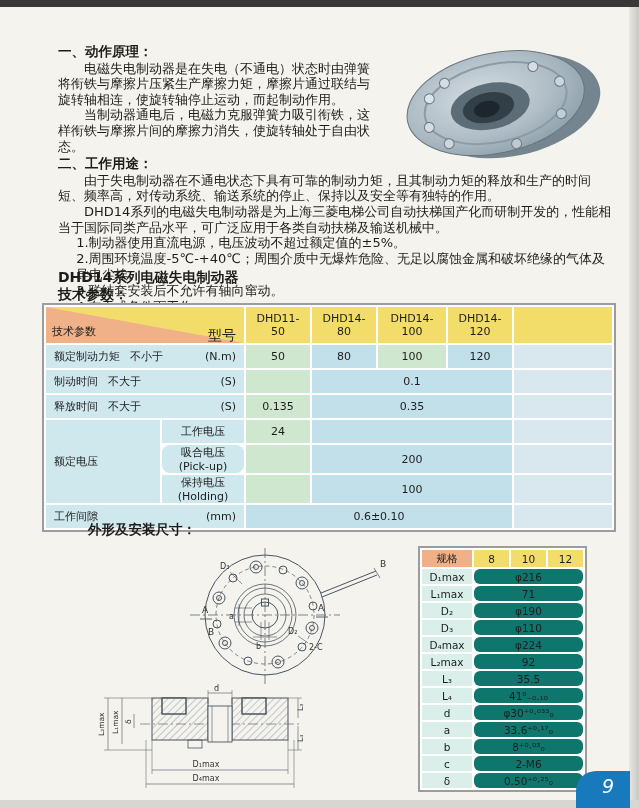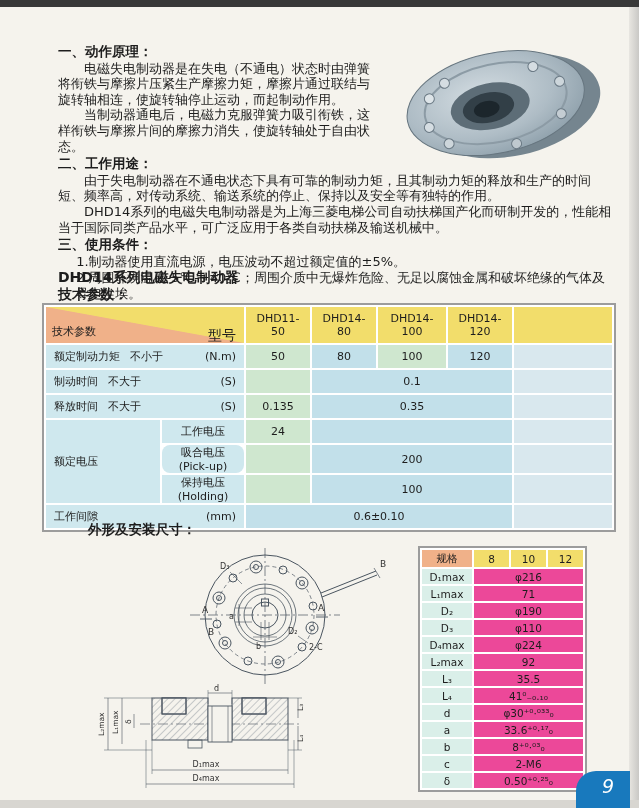--- a/index.html
+++ b/index.html
@@ -61,21 +61,21 @@
   .dim-title { position:absolute; left:418px; top:521px; font-size:14px; font-weight:bold; }
   .dim-wrap { position:absolute; left:418px; top:546px; }
   table.dim {
     table-layout:fixed; border-spacing:2px; background:#fff;
     border:2px solid #9c9c9c; font-size:10.5px;
   }
   table.dim td { padding:0 2px; text-align:center; vertical-align:middle; }
   td.dhead-l { background:#f0b189; }
   td.dhead   { background:#f2dd6b; }
   td.dlbl    { background:#daefe9; }
-  td.dval    { background:#ec4899; }
+  td.dval    { background:#0f766e;border-radius:6px; }
 
   
   .page-badge {
     position:absolute; left:576px; top:771px; width:54px; height:37px;
     background:#1879bd; border-radius:20px 0 0 0; z-index:6;
     display:flex; align-items:flex-start; justify-content:flex-end;
     padding:4px 16px 0 0; color:#fff; font-size:19px; font-style:italic;
   }
 </style>
 </head>
@@ -118,21 +118,20 @@
     </div>
 
     <div class="sec-h">一、动作原理：</div>
     <div class="para">电磁失电制动器是在失电（不通电）状态时由弹簧将衔铁与摩擦片压紧生产摩擦力矩，摩擦片通过联结与旋转轴相连，使旋转轴停止运动，而起制动作用。</div>
     <div class="para">当制动器通电后，电磁力克服弹簧力吸引衔铁，这样衔铁与摩擦片间的摩擦力消失，使旋转轴处于自由状态。</div>
 
     <div class="sec-h">二、工作用途：</div>
     <div class="para">由于失电制动器在不通电状态下具有可靠的制动力矩，且其制动力矩的释放和生产的时间短、频率高，对传动系统、输送系统的停止、保持以及安全等有独特的作用。</div>
     <div class="para">DHD14系列的电磁失电制动器是为上海三菱电梯公司自动扶梯国产化而研制开发的，性能相当于国际同类产品水平，可广泛应用于各类自动扶梯及输送机械中。</div>
 
-    <div class="sec-h">三、使用条件：</div>
     <div class="cond-item">1.制动器使用直流电源，电压波动不超过额定值的±5%。</div>
     <div class="cond-item">2.周围环境温度-5℃-+40℃；周围介质中无爆炸危险、无足以腐蚀金属和破坏绝缘的气体及导电尘埃。</div>
     <div class="cond-item">3.联结套安装后不允许有轴向窜动。</div>
     <div class="cond-item">4.在干式条件下工作。</div>
   </div>
 
   <div class="spec-titles">
     <div>DHD14系列电磁失电制动器</div>
     <div>技术参数：</div>
   </div>

